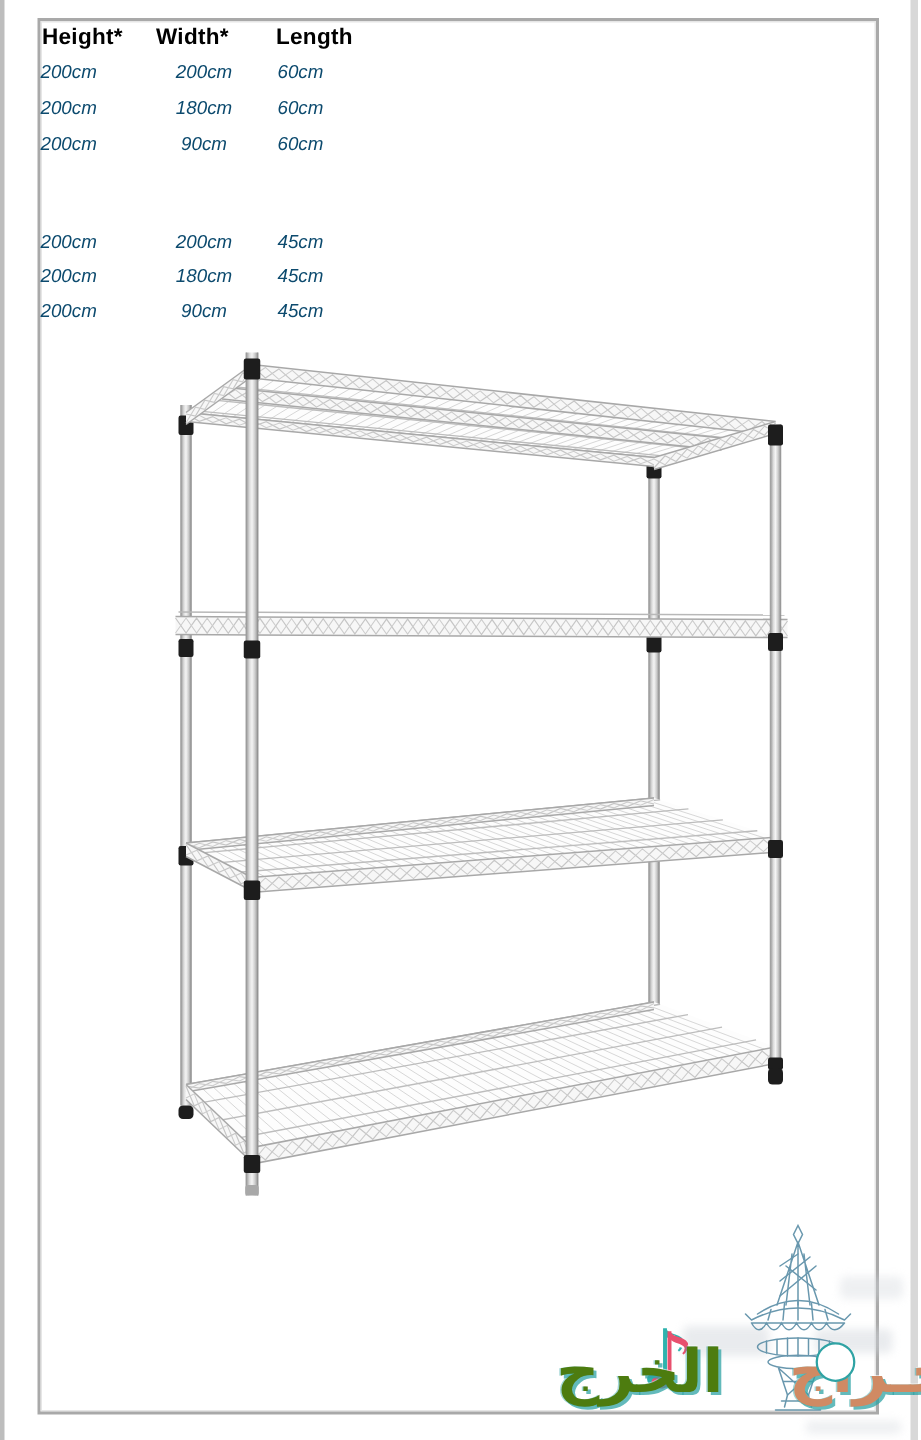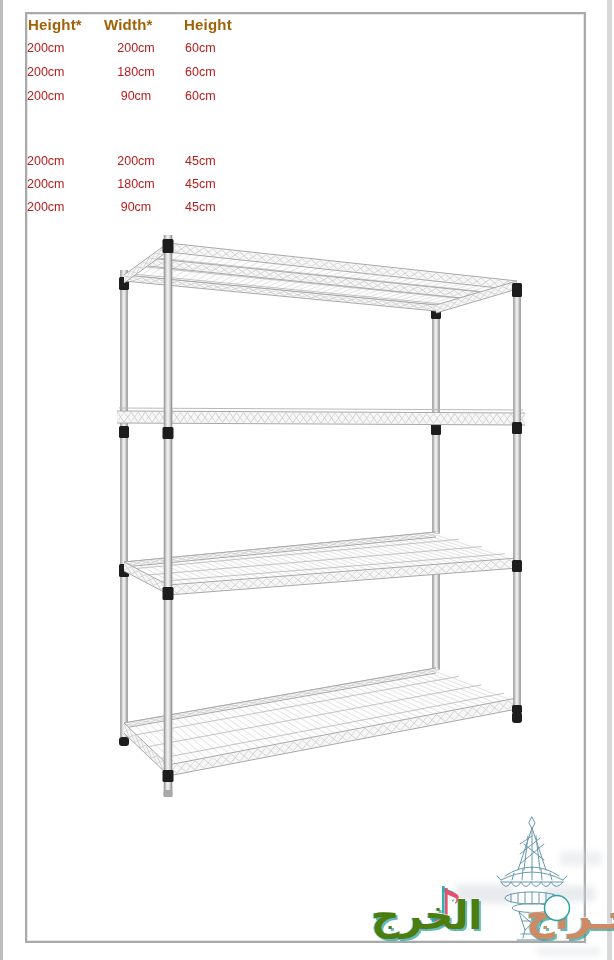--- a/index.html
+++ b/index.html
@@ -4,24 +4,24 @@
 <style>
   html,body{margin:0;padding:0;background:#fff;}
   #page{position:relative;width:614px;height:960px;background:#ffffff;overflow:hidden;
         font-family:"Liberation Sans",sans-serif;}
   .edge{position:absolute;top:0;height:960px;}
   .edge-left{left:0;width:3px;background:#bdbdbd;}
   .edge-right{left:607px;width:5px;background:#d8d8d8;}
   #frame{position:absolute;left:25px;top:12px;width:561px;height:931px;
          border:2px solid #a9a9a9;box-shadow:inset 0 0 0 1px #e6e6e6;background:#fff;box-sizing:border-box;}
   
-  .hdr{position:absolute;top:16px;font-size:15px;font-weight:600;color:#a16207;letter-spacing:.2px;}
+  .hdr{position:absolute;top:16px;font-size:15px;font-weight:600;color:#000000;letter-spacing:.2px;}
   .hdr1{left:28px;} .hdr2{left:104px;} .hdr3{left:184px;}
   .row{position:absolute;left:0;width:270px;height:16px;}
-  .cell{position:absolute;top:0;font-size:12.5px;color:#b91c1c;}
+  .cell{position:absolute;top:0;font-size:12.5px;color:#0c4a6e;font-style:italic;}
   .c1{left:27px;width:64px;text-align:left;}
   .c2{left:104px;width:64px;text-align:center;}
   .c3{left:185px;width:64px;text-align:left;}
   
   #shelf-wrap{position:absolute;left:100px;top:225px;width:440px;height:585px;}
   
   .ghost{position:absolute;background:#cfd4da;filter:blur(3px);border-radius:4px;opacity:.45;}
   #tower{position:absolute;left:487px;top:816px;width:90px;height:128px;opacity:.85;}
   #brand{position:absolute;top:891px;right:-22px;direction:rtl;white-space:nowrap;
          font-family:"DejaVu Sans",sans-serif;font-size:40px;font-weight:700;line-height:48px;
@@ -41,21 +41,21 @@
 
 <div id="page">
 
   <div class="edge edge-left"></div>
   <div class="edge edge-right"></div>
   <div id="frame"></div>
 
   <div>
     <span class="hdr hdr1">Height*</span>
     <span class="hdr hdr2">Width*</span>
-    <span class="hdr hdr3">Height</span>
+    <span class="hdr hdr3">Length</span>
 
     <div class="row" style="top:41px">
       <span class="cell c1">200cm</span>
       <span class="cell c2">200cm</span>
       <span class="cell c3">60cm</span>
     </div>
     <div class="row" style="top:65px">
       <span class="cell c1">200cm</span>
       <span class="cell c2">180cm</span>
       <span class="cell c3">60cm</span>

